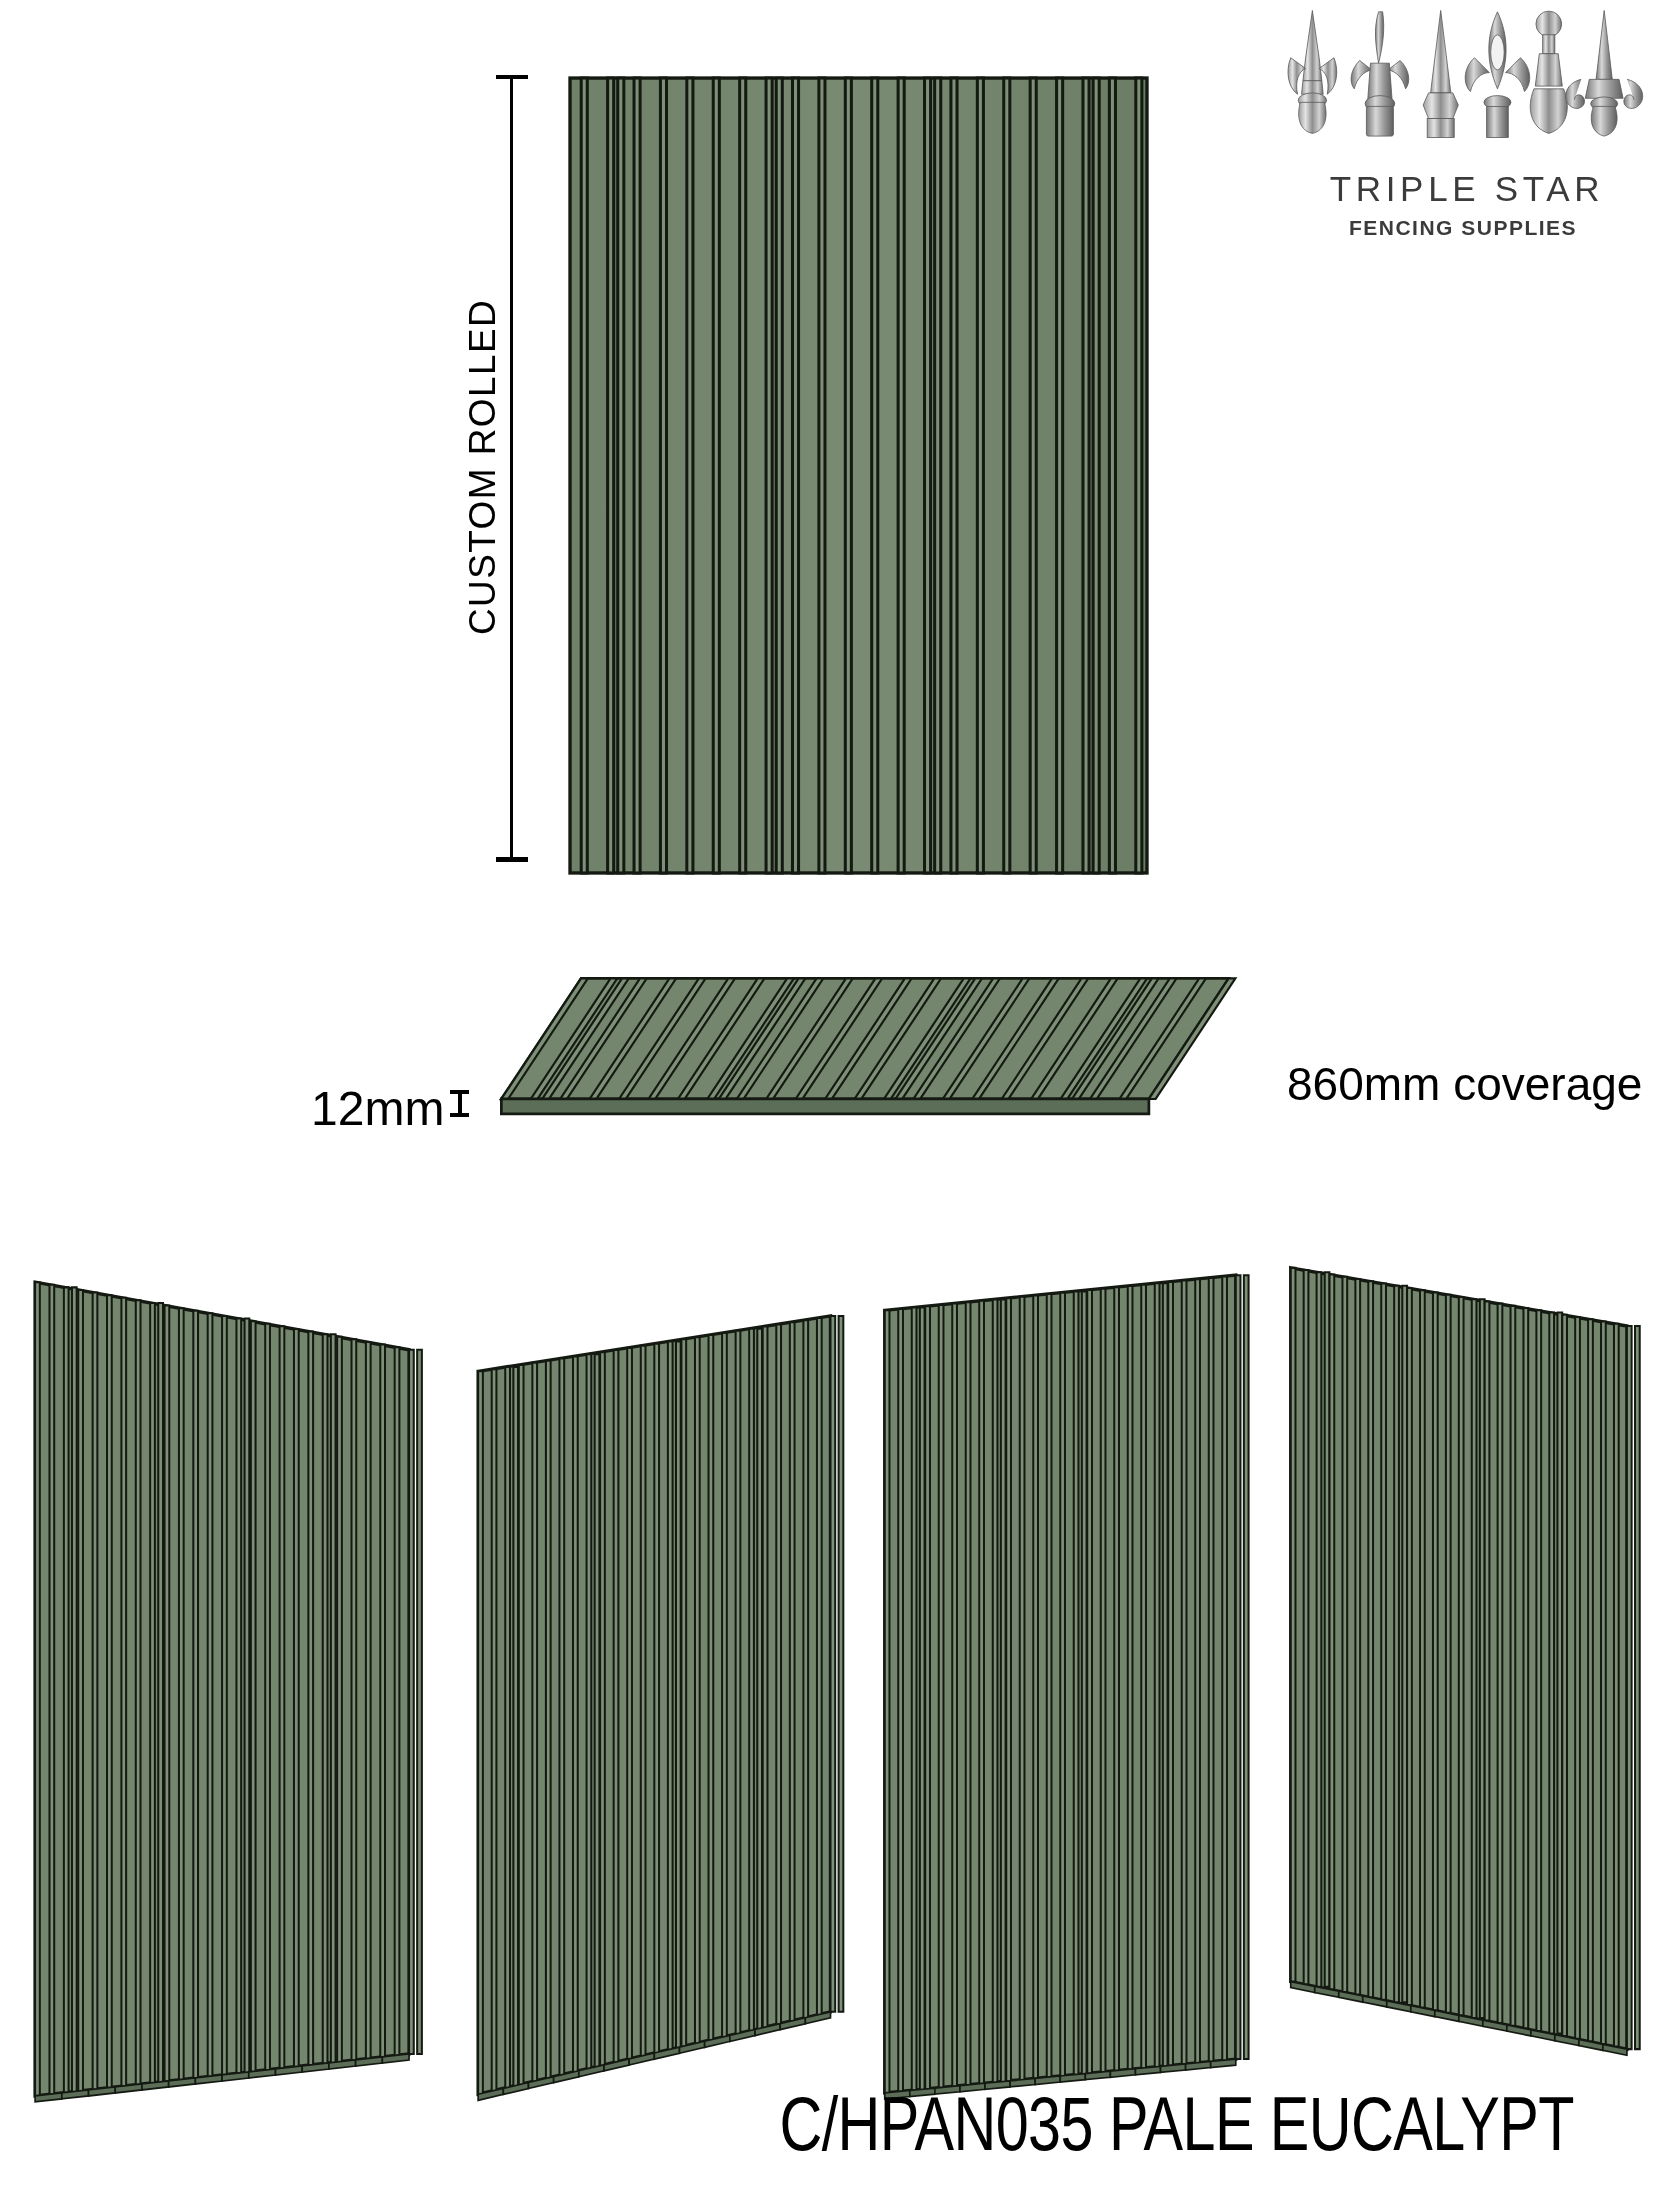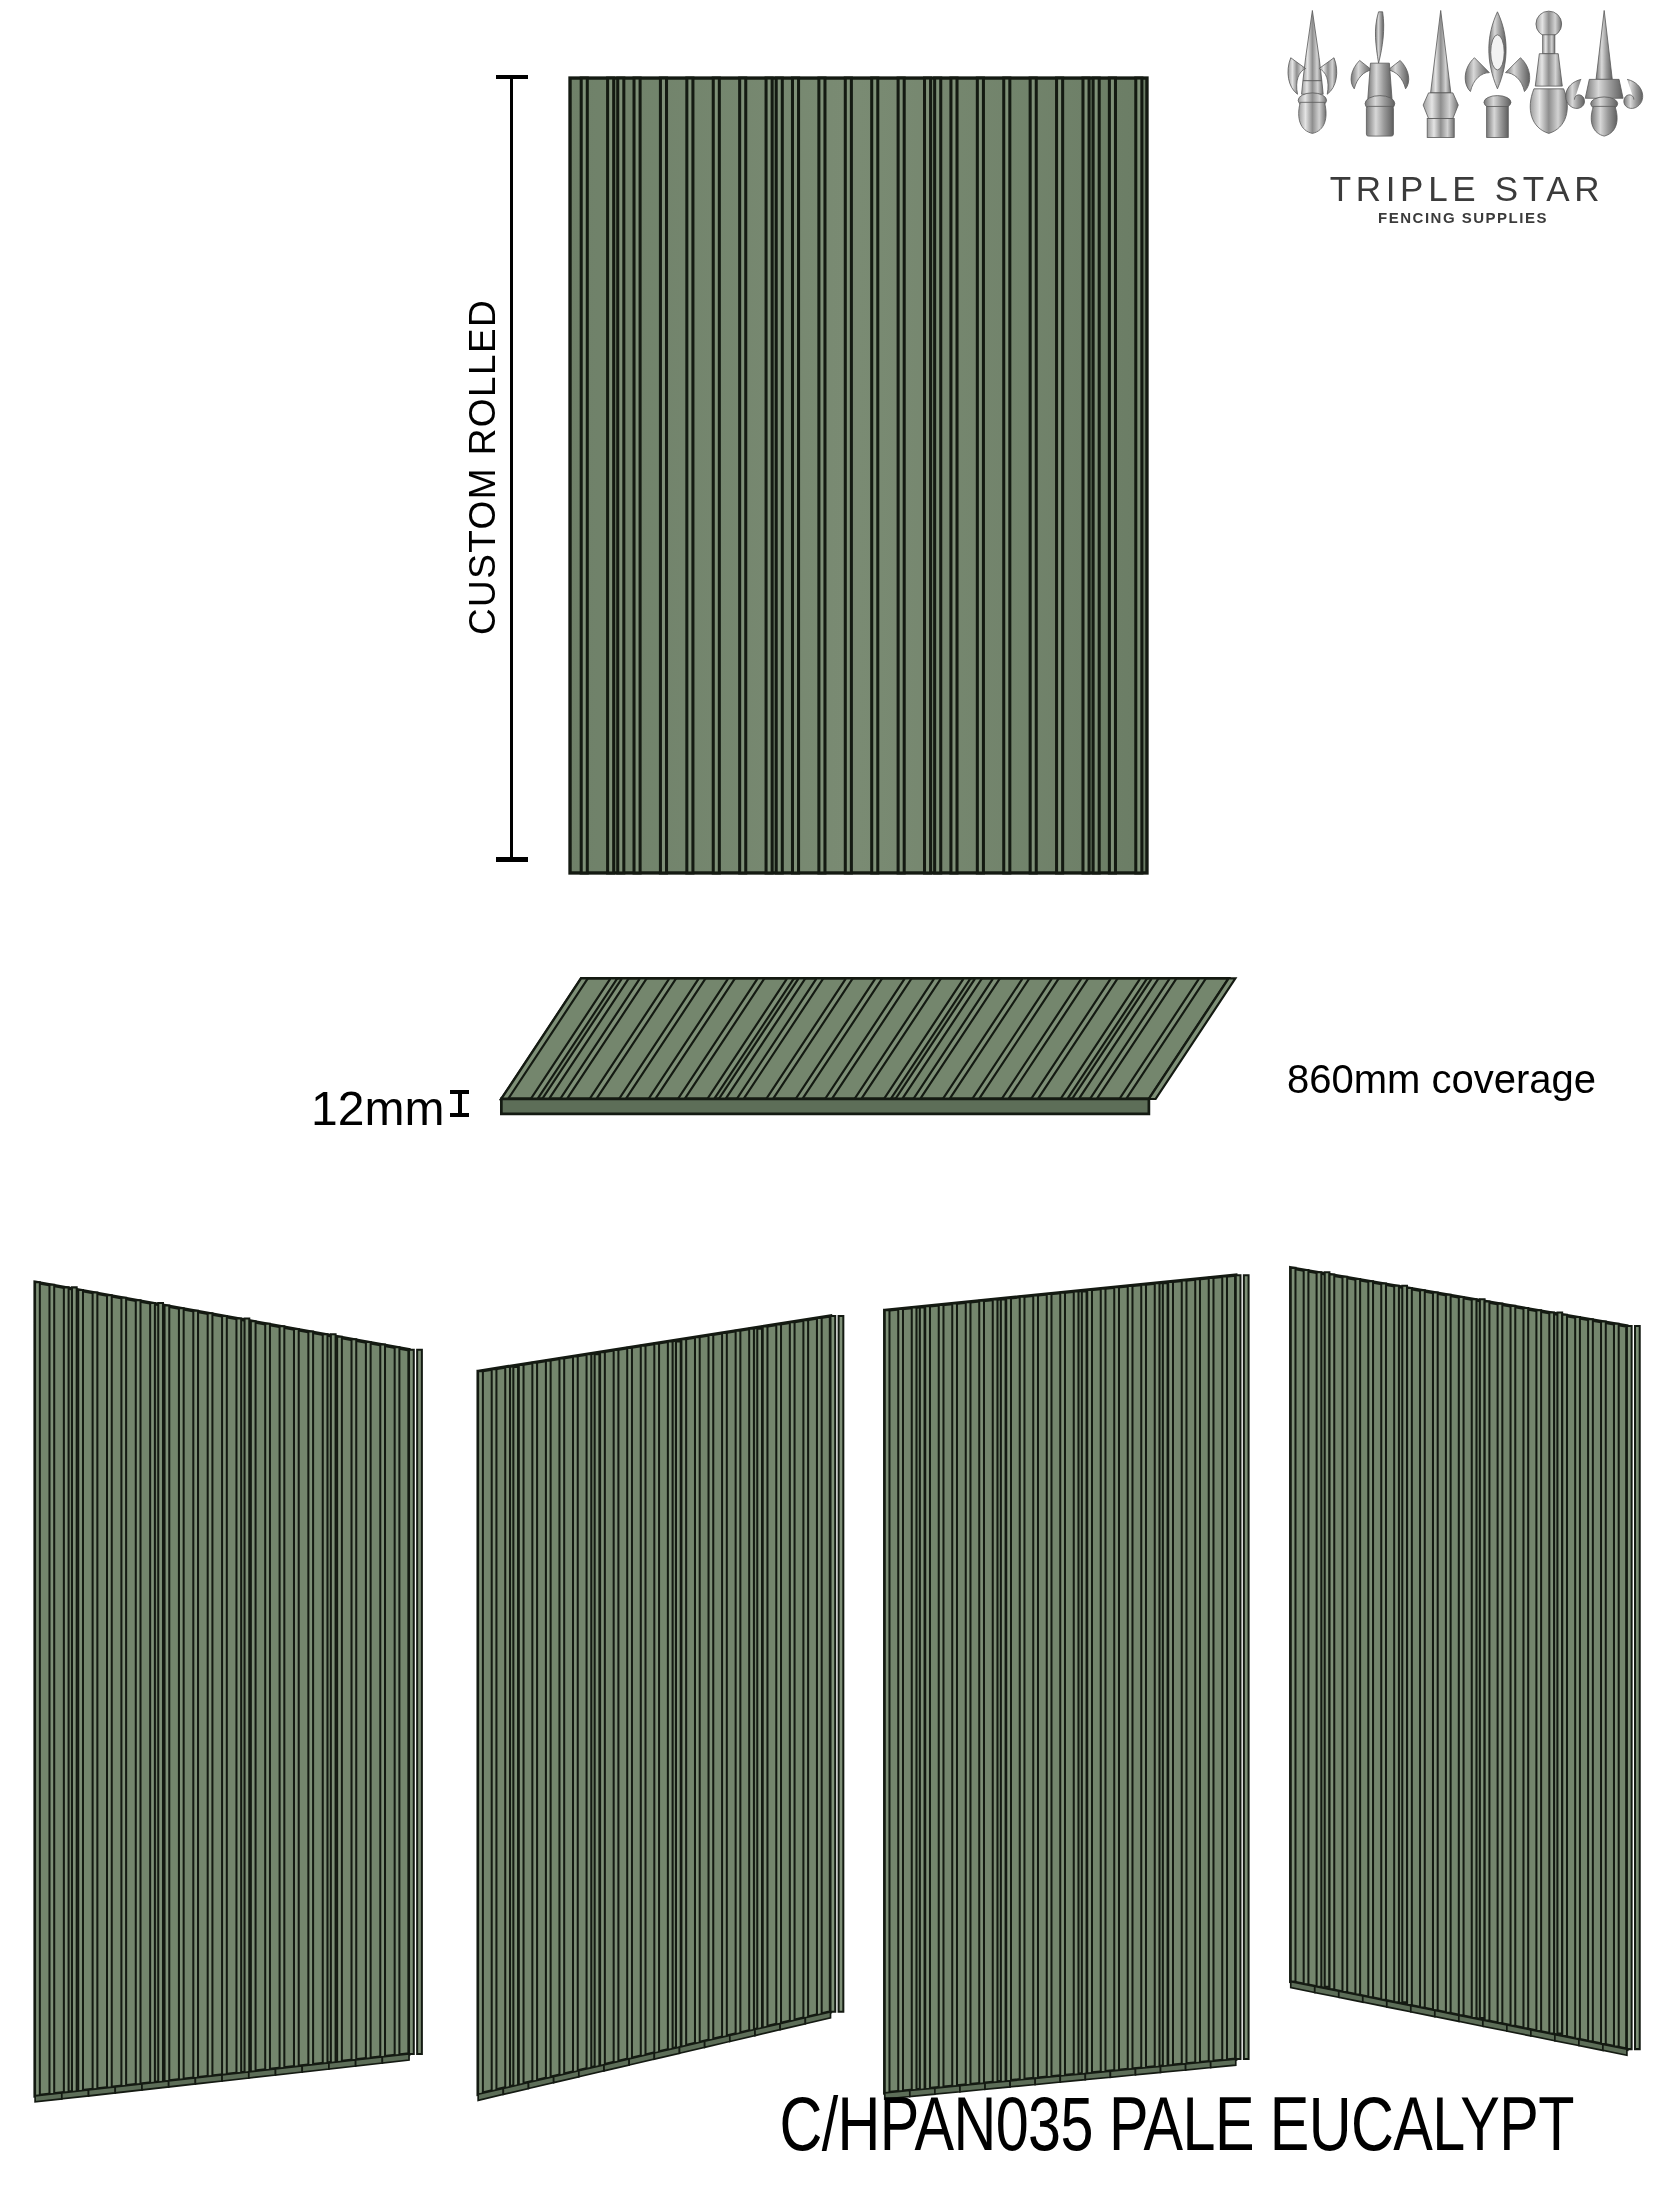--- a/index.html
+++ b/index.html
@@ -12,22 +12,22 @@
 
   
   #logo{position:absolute;left:1284px;top:5.4px;width:358px;height:243px;}
   #logo .finials{position:absolute;left:0;top:0;width:358px;height:169px;}
   #logo .brand{
     position:absolute;left:4px;top:166px;width:358px;text-align:center;
     font-size:35px;letter-spacing:4.7px;color:#3b3b3b;font-weight:400;
     font-family:"Liberation Sans","DejaVu Sans",sans-serif;line-height:1;
   }
   #logo .sub{
-    position:absolute;left:0;top:205px;width:358px;text-align:center;
-    font-size:15px;letter-spacing:1.5px;color:#3b3b3b;font-weight:600;line-height:1;
+    position:absolute;left:0;top:212px;width:358px;text-align:center;
+    font-size:21px;letter-spacing:1.5px;color:#3b3b3b;font-weight:600;line-height:1;
   }
 
   
   #dim-custom{position:absolute;left:432px;top:68px;width:135px;height:804px;}
   #dim-custom .dline{position:absolute;left:78px;top:6.8px;width:3.4px;height:787px;background:#000;}
   #dim-custom .cap-t{position:absolute;left:64px;top:6.8px;width:32px;height:4.7px;background:#000;}
   #dim-custom .cap-b{position:absolute;left:64px;top:789px;width:32px;height:4.7px;background:#000;}
   #dim-custom .vlabel{
     position:absolute;left:-287px;top:378px;width:676px;text-align:center;
     transform:rotate(-90deg);transform-origin:center center;
@@ -41,21 +41,21 @@
   #profile{position:absolute;left:500px;top:973px;width:730px;height:149px;}
 
   
   #lbl-12mm{position:absolute;left:311px;top:1081px;font-size:48px;color:#000;white-space:nowrap;}
   #mark-12mm{position:absolute;left:446px;top:1089px;width:27px;height:30px;}
   #mark-12mm .bar{position:absolute;left:11.5px;top:2.7px;width:4px;height:24px;background:#000;}
   #mark-12mm .t{position:absolute;left:4px;top:1.4px;width:19px;height:4px;background:#000;}
   #mark-12mm .b{position:absolute;left:4px;top:24px;width:19px;height:4px;background:#000;}
 
   
-  #lbl-860{position:absolute;left:1287px;top:1057px;font-size:40px;color:#000;white-space:nowrap;}
+  #lbl-860{position:absolute;left:1287px;top:1057px;font-size:46px;color:#000;white-space:nowrap;}
 
   
   #p1{position:absolute;left:27px;top:1270px;width:405px;height:838px;}
   #p2{position:absolute;left:466px;top:1297px;width:378px;height:804px;}
   #p3{position:absolute;left:878px;top:1263px;width:378px;height:838px;}
   #p4{position:absolute;left:1284px;top:1253px;width:351px;height:811px;}
 
   
   #caption{
     position:absolute;left:0;top:2080px;width:1574px;text-align:right;

